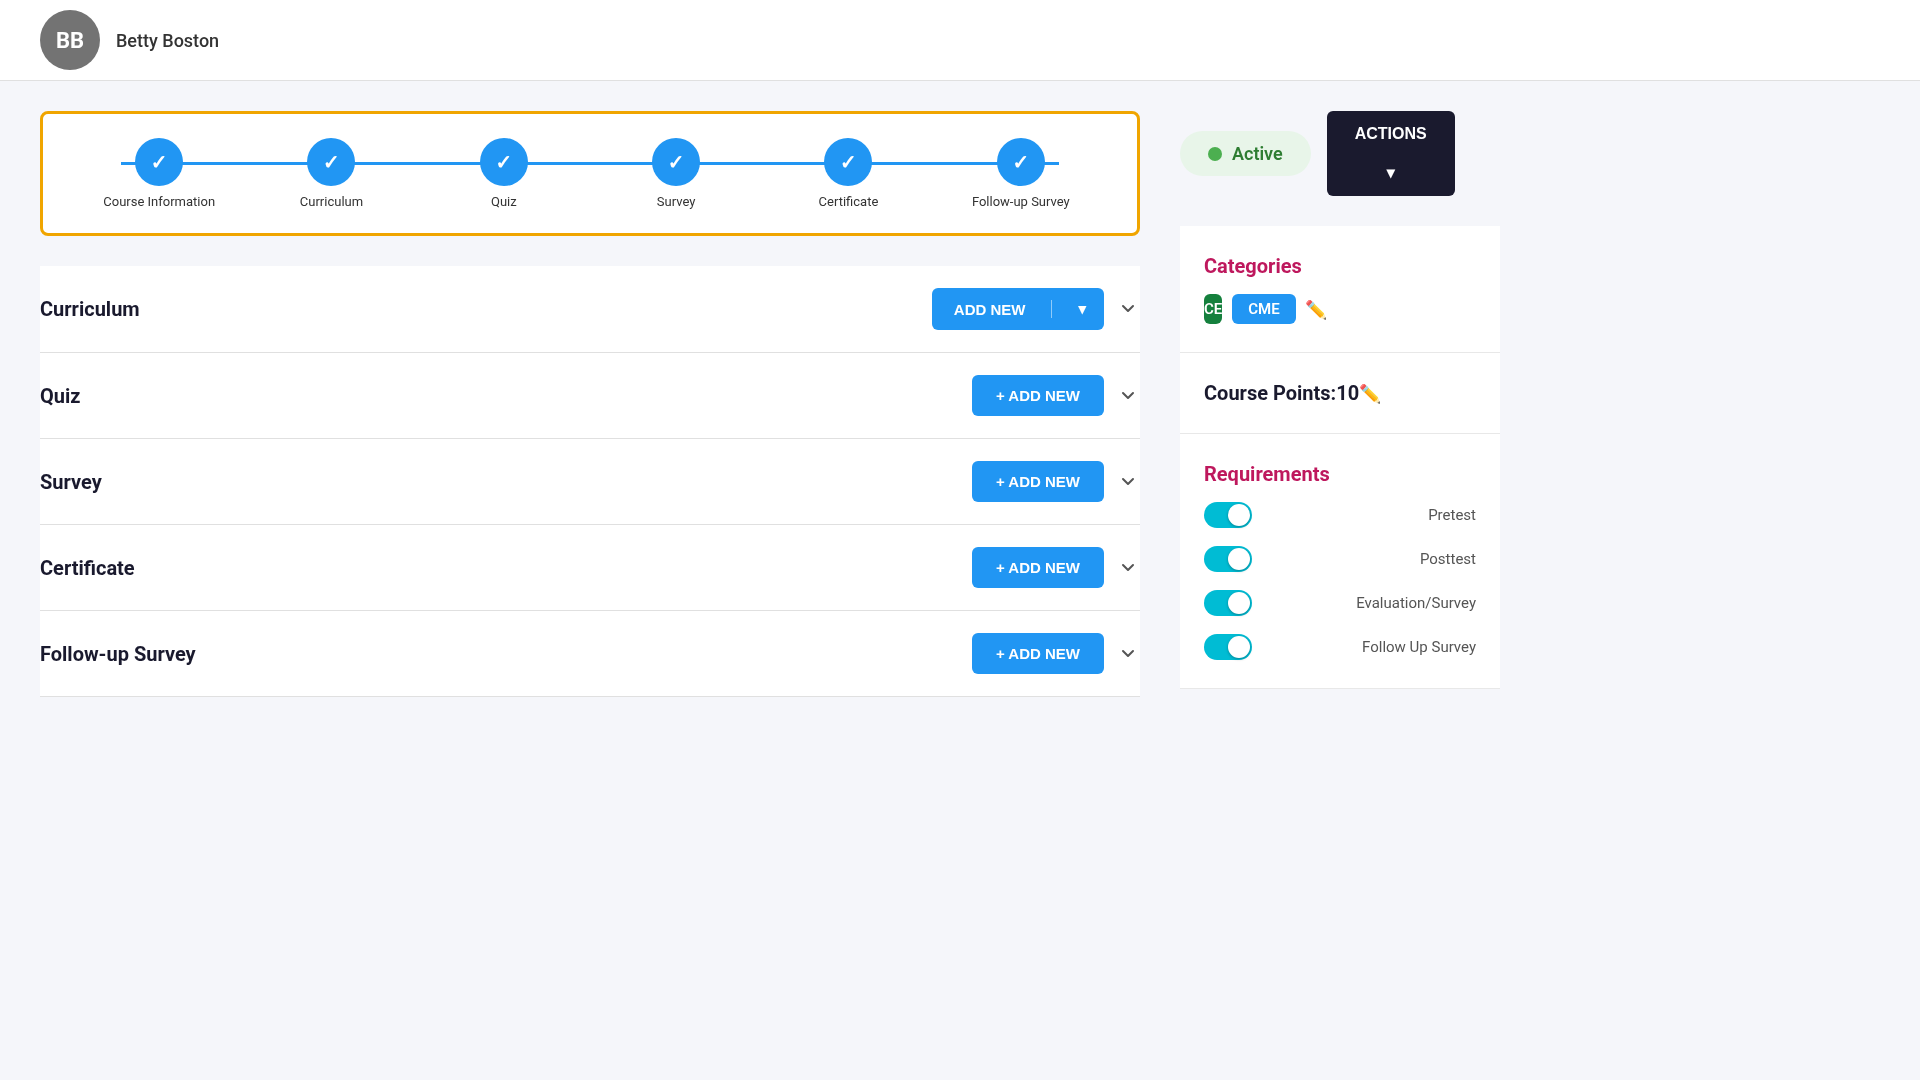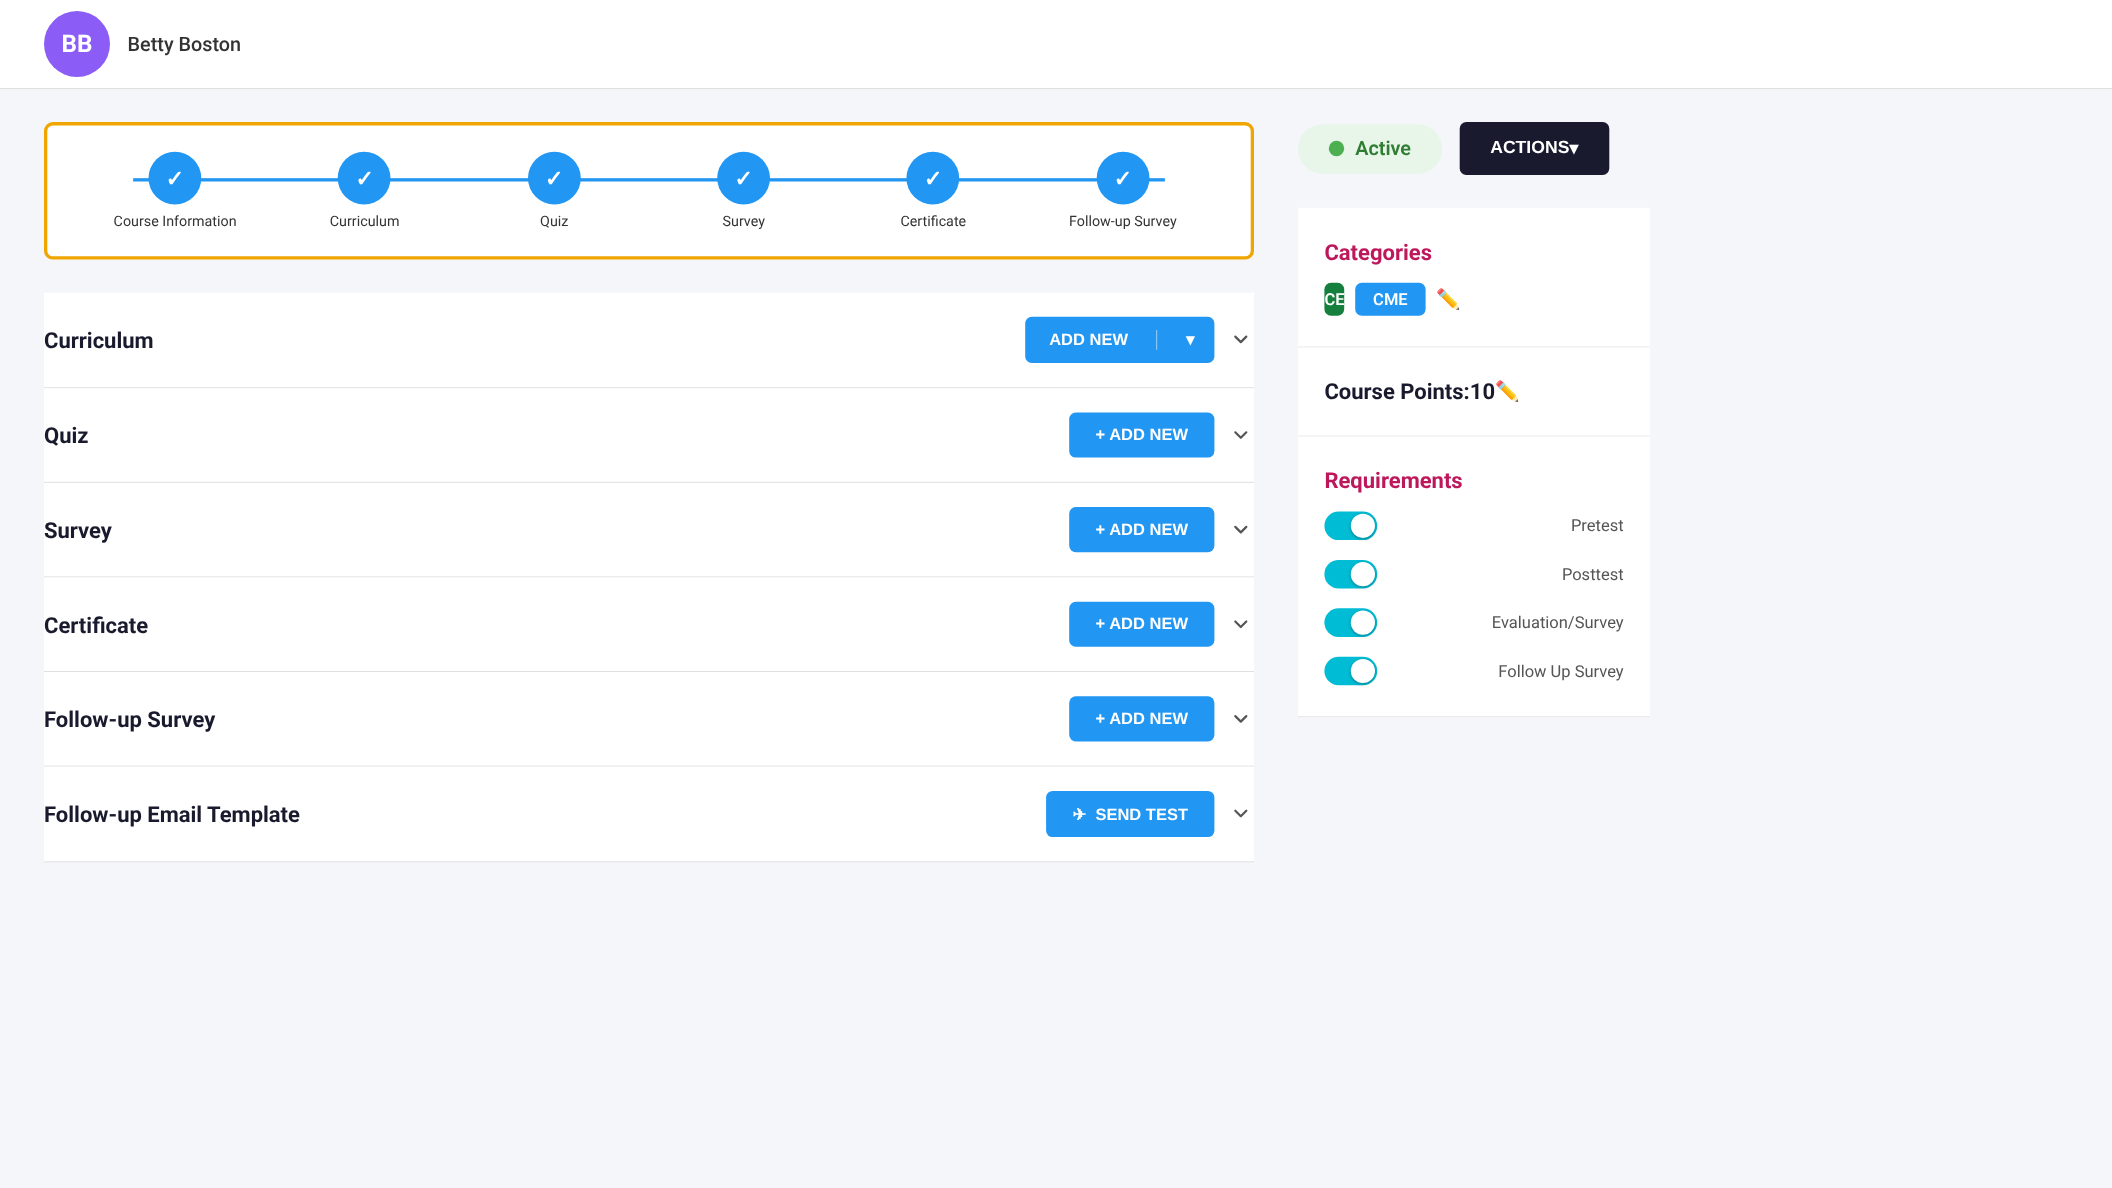--- a/index.html
+++ b/index.html
@@ -17,21 +17,21 @@
       padding: 10px 40px;
       display: flex;
       align-items: center;
       gap: 16px;
       border-bottom: 1px solid #e0e0e0;
     }
     .avatar {
       width: 60px;
       height: 60px;
       border-radius: 50%;
-      background: #8b5cf6;
+      background: #737373;
       display: flex;
       align-items: center;
       justify-content: center;
       color: white;
       font-size: 22px;
       font-weight: bold;
     }
     .user-name {
       font-size: 18px;
       color: #333;
@@ -203,21 +203,22 @@
       background: #1a1a2e;
       color: white;
       border: none;
       border-radius: 6px;
       padding: 14px 28px;
       font-size: 16px;
       font-weight: 600;
       cursor: pointer;
       display: flex;
       align-items: center;
-      gap: 0;
+      gap: 20px;
+      flex-direction: column;
     }
 
     
     .sidebar-card {
       background: #fff;
       border-radius: 0;
       padding: 28px 24px;
       border-bottom: 1px solid #e8e8e8;
     }
     .sidebar-section-title {
@@ -434,34 +435,20 @@
           <span>+ ADD NEW</span>
         </button>
         <div class="chevron-down">
           <svg width="20" height="20" viewBox="0 0 20 20" fill="none">
               <path d="M5 7l5 5 5-5" stroke="#555" stroke-width="2" stroke-linecap="round" stroke-linejoin="round"></path>
             </svg>
         </div>
       </div>
     </div>
 
-    <div class="section-row">
-      <span class="section-title">Follow-up Email Template</span>
-      <div class="section-right">
-        <button class="btn-send-test">
-          <span>✈</span>
-          <span>SEND TEST</span>
-        </button>
-        <div class="chevron-down">
-          <svg width="20" height="20" viewBox="0 0 20 20" fill="none">
-              <path d="M5 7l5 5 5-5" stroke="#555" stroke-width="2" stroke-linecap="round" stroke-linejoin="round"></path>
-            </svg>
-        </div>
-      </div>
-    </div>
 
   </div>
 
   <div class="sidebar">
 
     <div class="status-actions">
       <div class="status-badge">
         <div class="status-dot"></div>
         <span>Active</span>
       </div>

